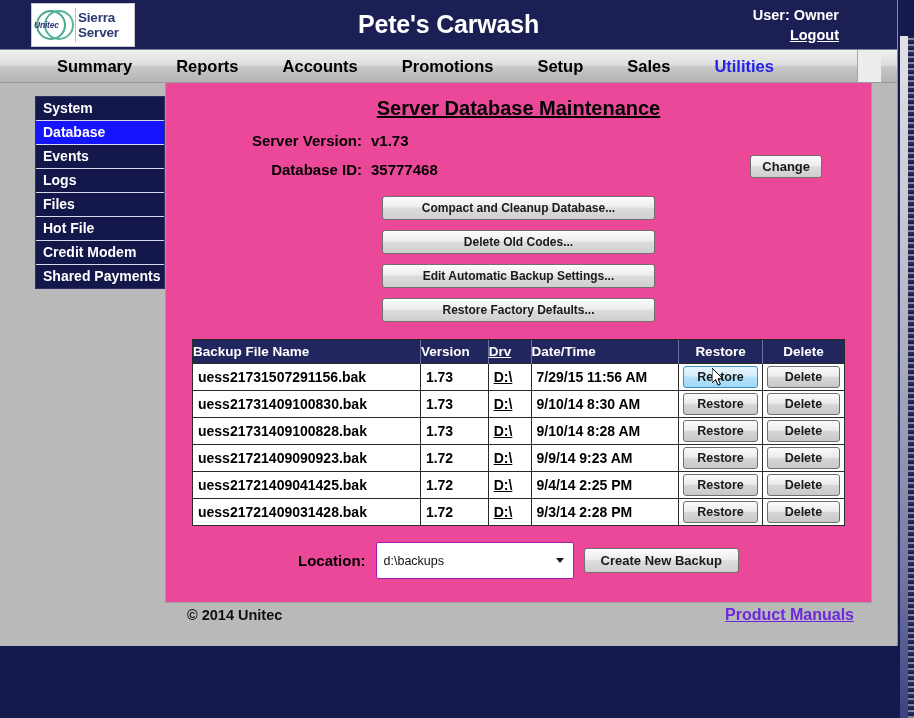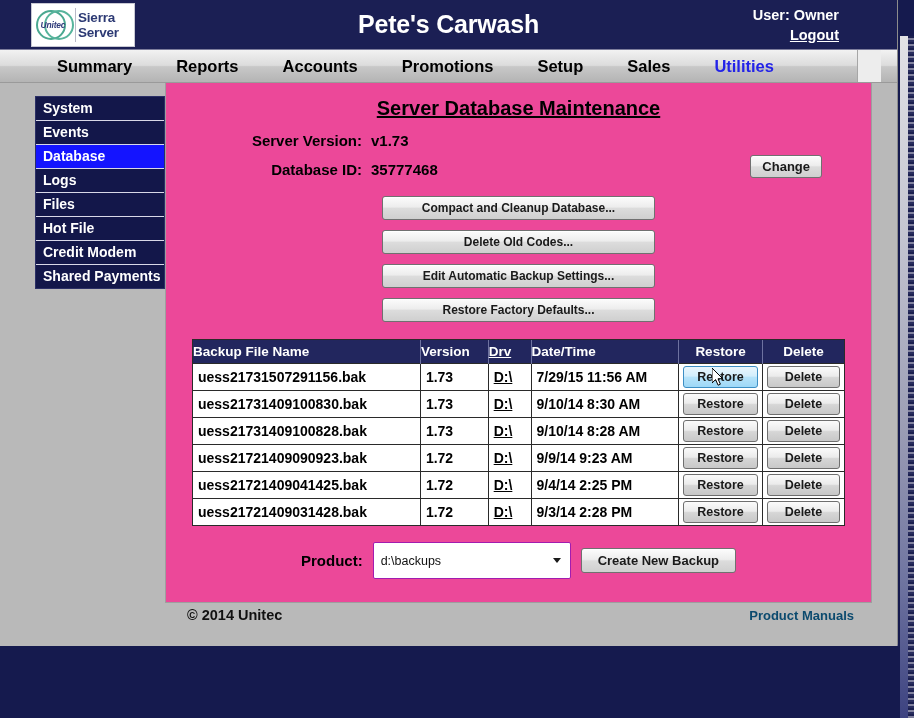--- a/index.html
+++ b/index.html
@@ -32,21 +32,21 @@
     left: 31px; top: 3px;
     width: 104px; height: 44px;
     background: #ffffff;
     border: 1px solid #c9c9d4;
     display: flex; align-items: center;
   }
   .logo-mark {
     width: 40px; height: 40px;
     position: relative;
     flex: 0 0 40px;
-    display: flex; align-items: center; justify-content: center;
+    display: flex; align-items: center; 
   }
   .logo-mark .ring {
     position: absolute;
     left: 4px; top: 5px;
     width: 30px; height: 30px;
     border: 2px solid #4aa890;
     border-radius: 50%;
   }
   .logo-mark .ring2 {
     position: absolute;
@@ -312,22 +312,23 @@
     width: 707px; height: 36px;
     display: flex;
     align-items: center;
     justify-content: space-between;
     padding: 0 18px 12px 22px;
     font-size: 14.5px;
     font-weight: bold;
     color: #111;
   }
   .manuals {
-    color: #0c4a6e;
-    font-size: 13px;
+    color: #6d28d9;
+    text-decoration: underline;
+    font-size: 16px;
     cursor: pointer;
   }
 
   
   .edge-strip {
     position: absolute;
     right: 6px; top: 36px;
     width: 8px; height: 682px;
     background: linear-gradient(to bottom, #e2e2e6 0%, #c3c4d0 30%, #9a9cb4 58%, #6f74a0 80%, #3c4280 100%);
   }
@@ -384,22 +385,22 @@
     <div class="navitem">Setup</div>
     <div class="navitem">Sales</div>
     <div class="navitem active">Utilities</div>
     <div class="nav-tail"></div>
   </div>
 
   <div class="body-area">
 
     <div class="sidebar">
       <div class="side-item">System</div>
+      <div class="side-item active">Database</div>
       <div class="side-item">Events</div>
-      <div class="side-item active">Database</div>
       <div class="side-item">Logs</div>
       <div class="side-item">Files</div>
       <div class="side-item">Hot File</div>
       <div class="side-item">Credit Modem</div>
       <div class="side-item">Shared Payments</div>
     </div>
 
     <div class="panel">
 
       <div class="panel-title">Server Database Maintenance</div>
@@ -506,21 +507,21 @@
                 </td>
                 <td class="c-del">
                   <button class="cell-btn">Delete</button>
                 </td>
               </tr>
             </tbody>
         </table>
       </div>
 
       <div class="loc-row">
-        <div class="loc-label">Product:</div>
+        <div class="loc-label">Location:</div>
         <div class="combo">
           <span>d:\backups</span>
           <span class="combo-arrow">
               <i></i>
             </span>
         </div>
         <button class="btn btn-create">Create New Backup</button>
       </div>
 
     </div>

